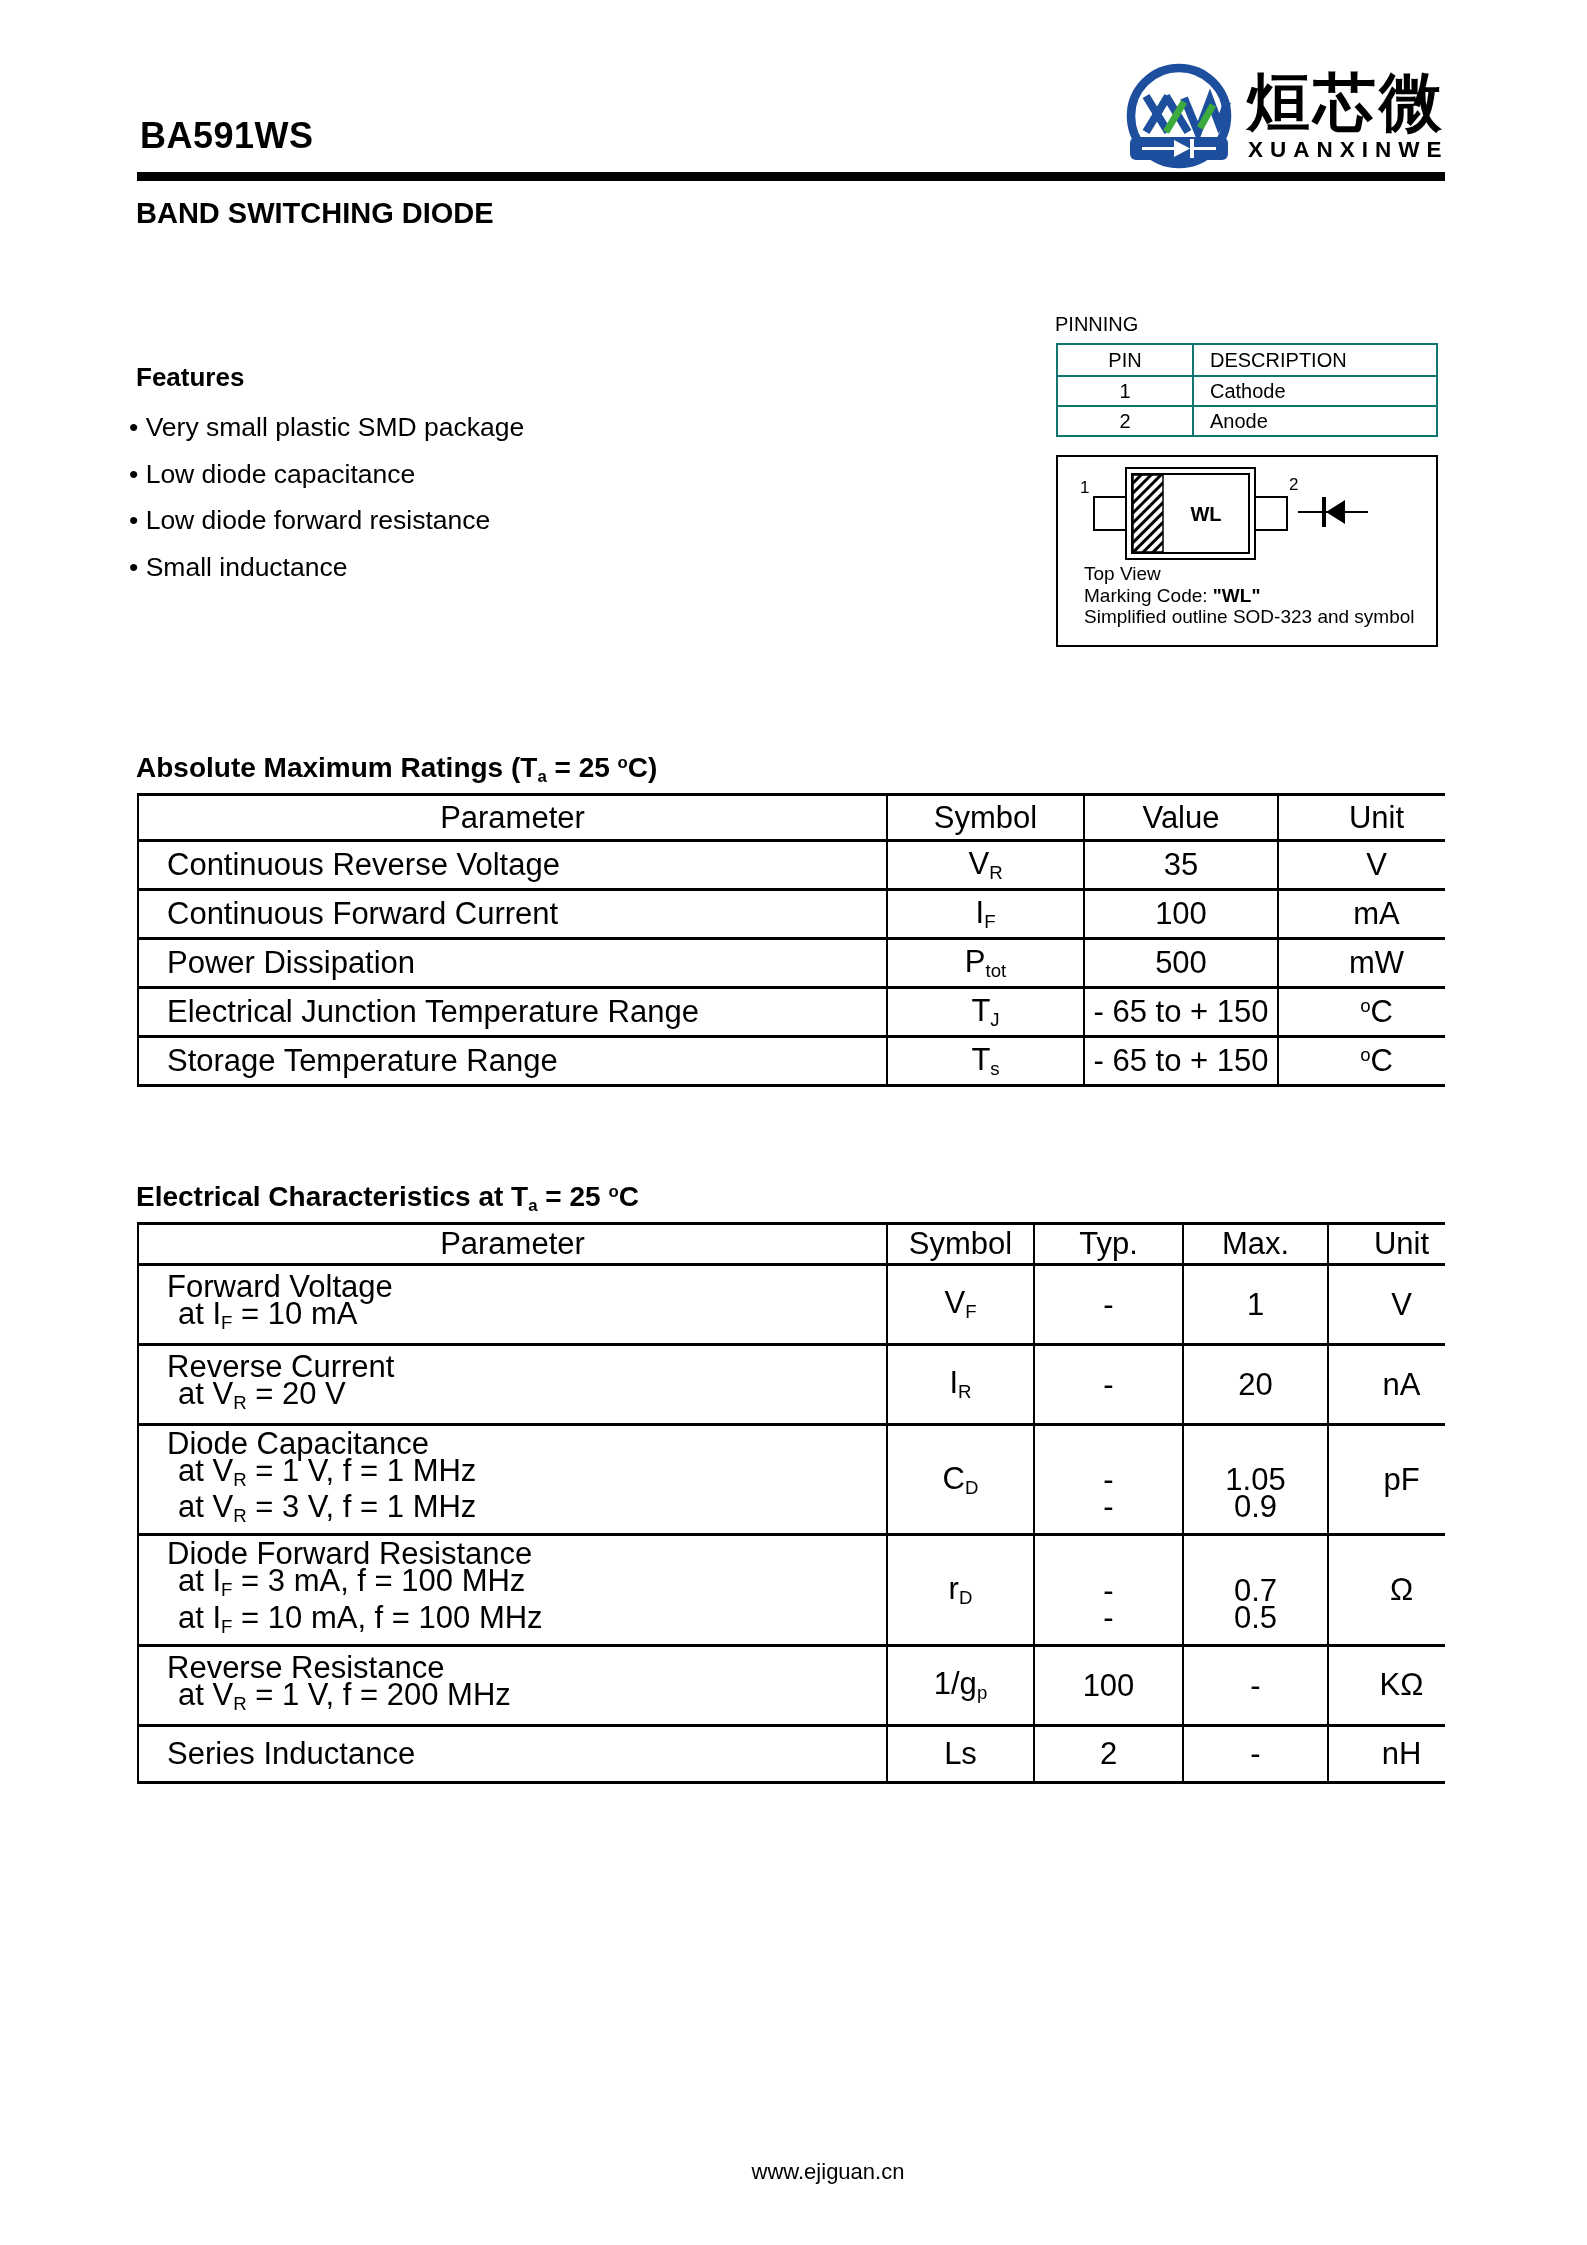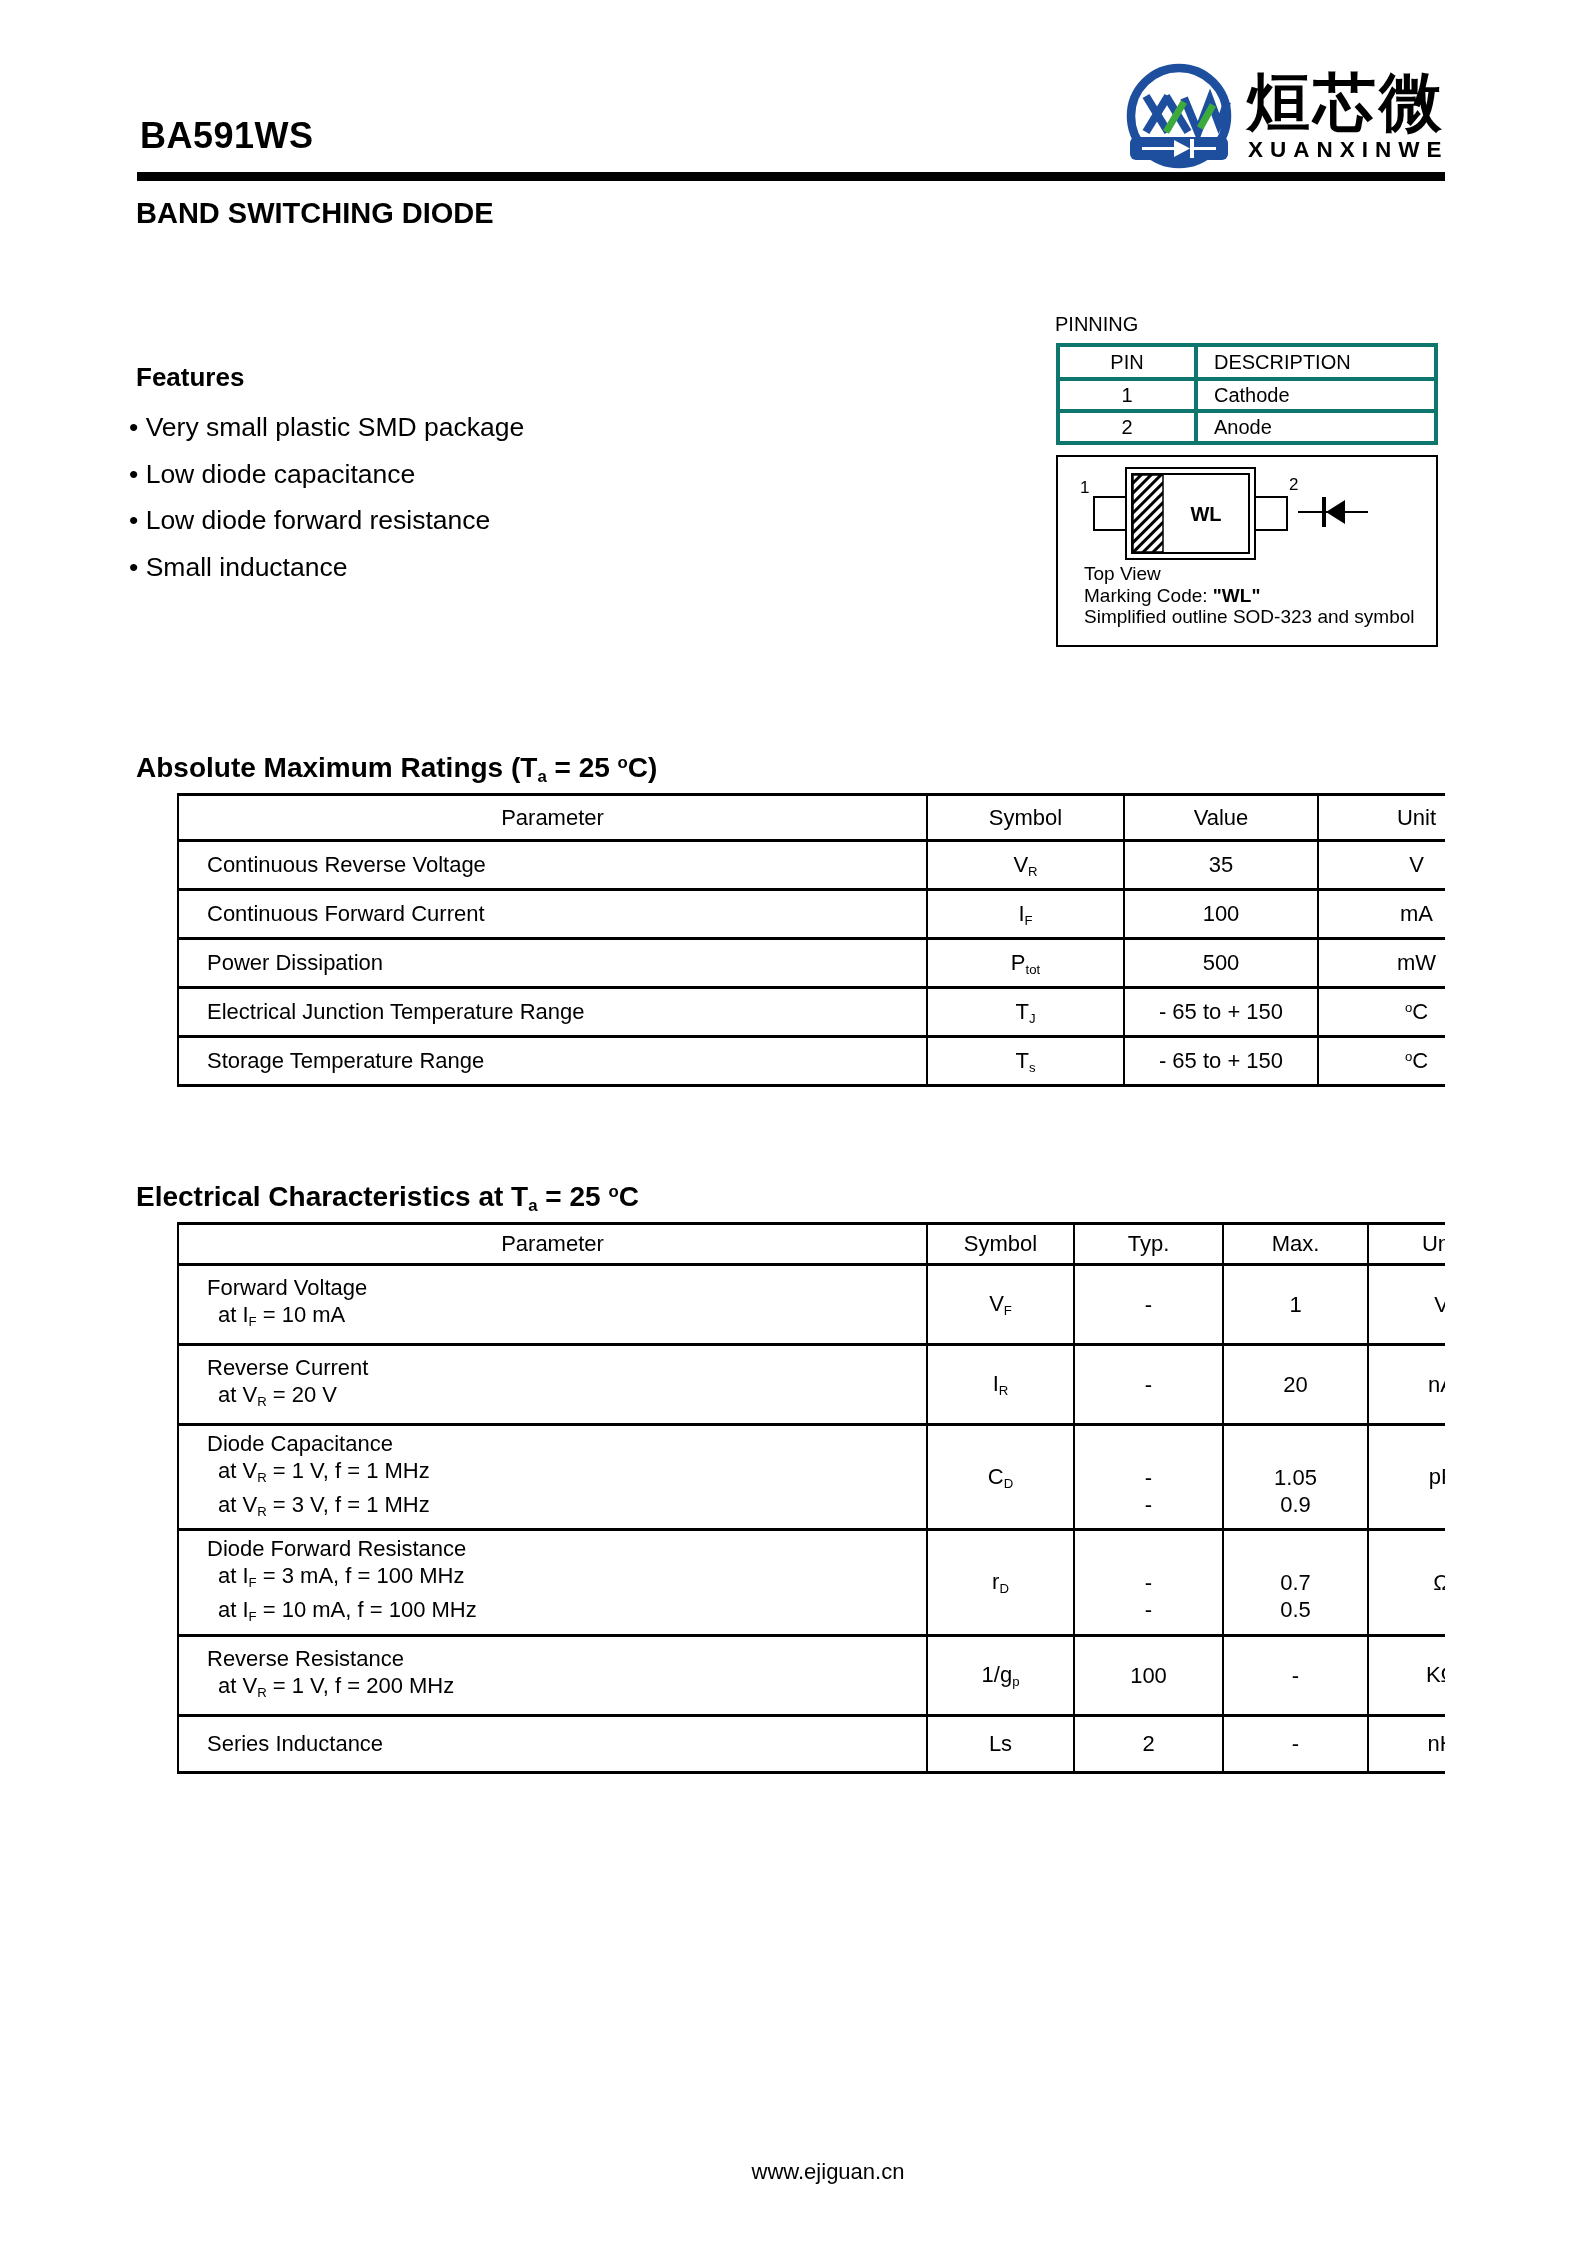--- a/index.html
+++ b/index.html
@@ -15,34 +15,34 @@
   
   .logo-cn{left:1247px;top:66px;font-size:63px;font-weight:bold;letter-spacing:3px;line-height:72px;}
   .logo-latin{left:1248px;top:137px;font-size:22.5px;font-weight:bold;letter-spacing:7px;color:#000000;}
   
   .features-heading{left:136px;top:362px;font-size:26px;font-weight:bold;}
   .features-list{left:129px;top:404px;font-size:26.5px;line-height:46.5px;}
   .features-list div{white-space:nowrap;}
   
   .pinning-label{left:1055px;top:313px;font-size:20px;}
   .pin-table{left:1056px;top:343px;width:382px;border-collapse:collapse;table-layout:fixed;font-size:20px;}
-  .pin-table th,.pin-table td{border:4px solid #0f766e;padding:0;}
+  .pin-table th,.pin-table td{border:2px solid #0f766e;padding:0;}
   .pin-table th{font-weight:normal;height:30px;}
   .pin-table td{height:28px;}
   .pin-col{width:134px;text-align:center;}
   .desc-col{text-align:left;padding-left:16px !important;}
   
   .pkg-box{left:1056px;top:455px;width:378px;height:188px;border:2px solid #000;}
   .pkg-caption{position:absolute;left:26px;top:106px;font-size:19px;line-height:21.5px;}
   
   .sec-title{font-size:28px;font-weight:bold;}
   .amr-title{left:136px;top:752px;}
   .ec-title{left:136px;top:1181px;}
   
-  table.spec{border-collapse:collapse;table-layout:fixed;font-size:22px;margin-left:40px;}
+  table.spec{border-collapse:collapse;table-layout:fixed;font-size:31px;}
   .spec th,.spec td{border-left:2px solid #000;border-right:2px solid #000;
     border-top:3px solid #000;border-bottom:3px solid #000;padding:0;font-weight:normal;}
   .amr-table{left:137px;top:793px;width:1337px;}
   .ec-table{left:137px;top:1222px;width:1337px;}
   .amr-table tr.head th{height:43px;}
   .amr-table tr.data td{height:46px;}
   .ec-table tr.head th{height:38px;}
   .c{text-align:center;}
   td.param{text-align:left;padding-left:28px;}
   .ec-table td.param{padding-top:4px;padding-bottom:4px;}

